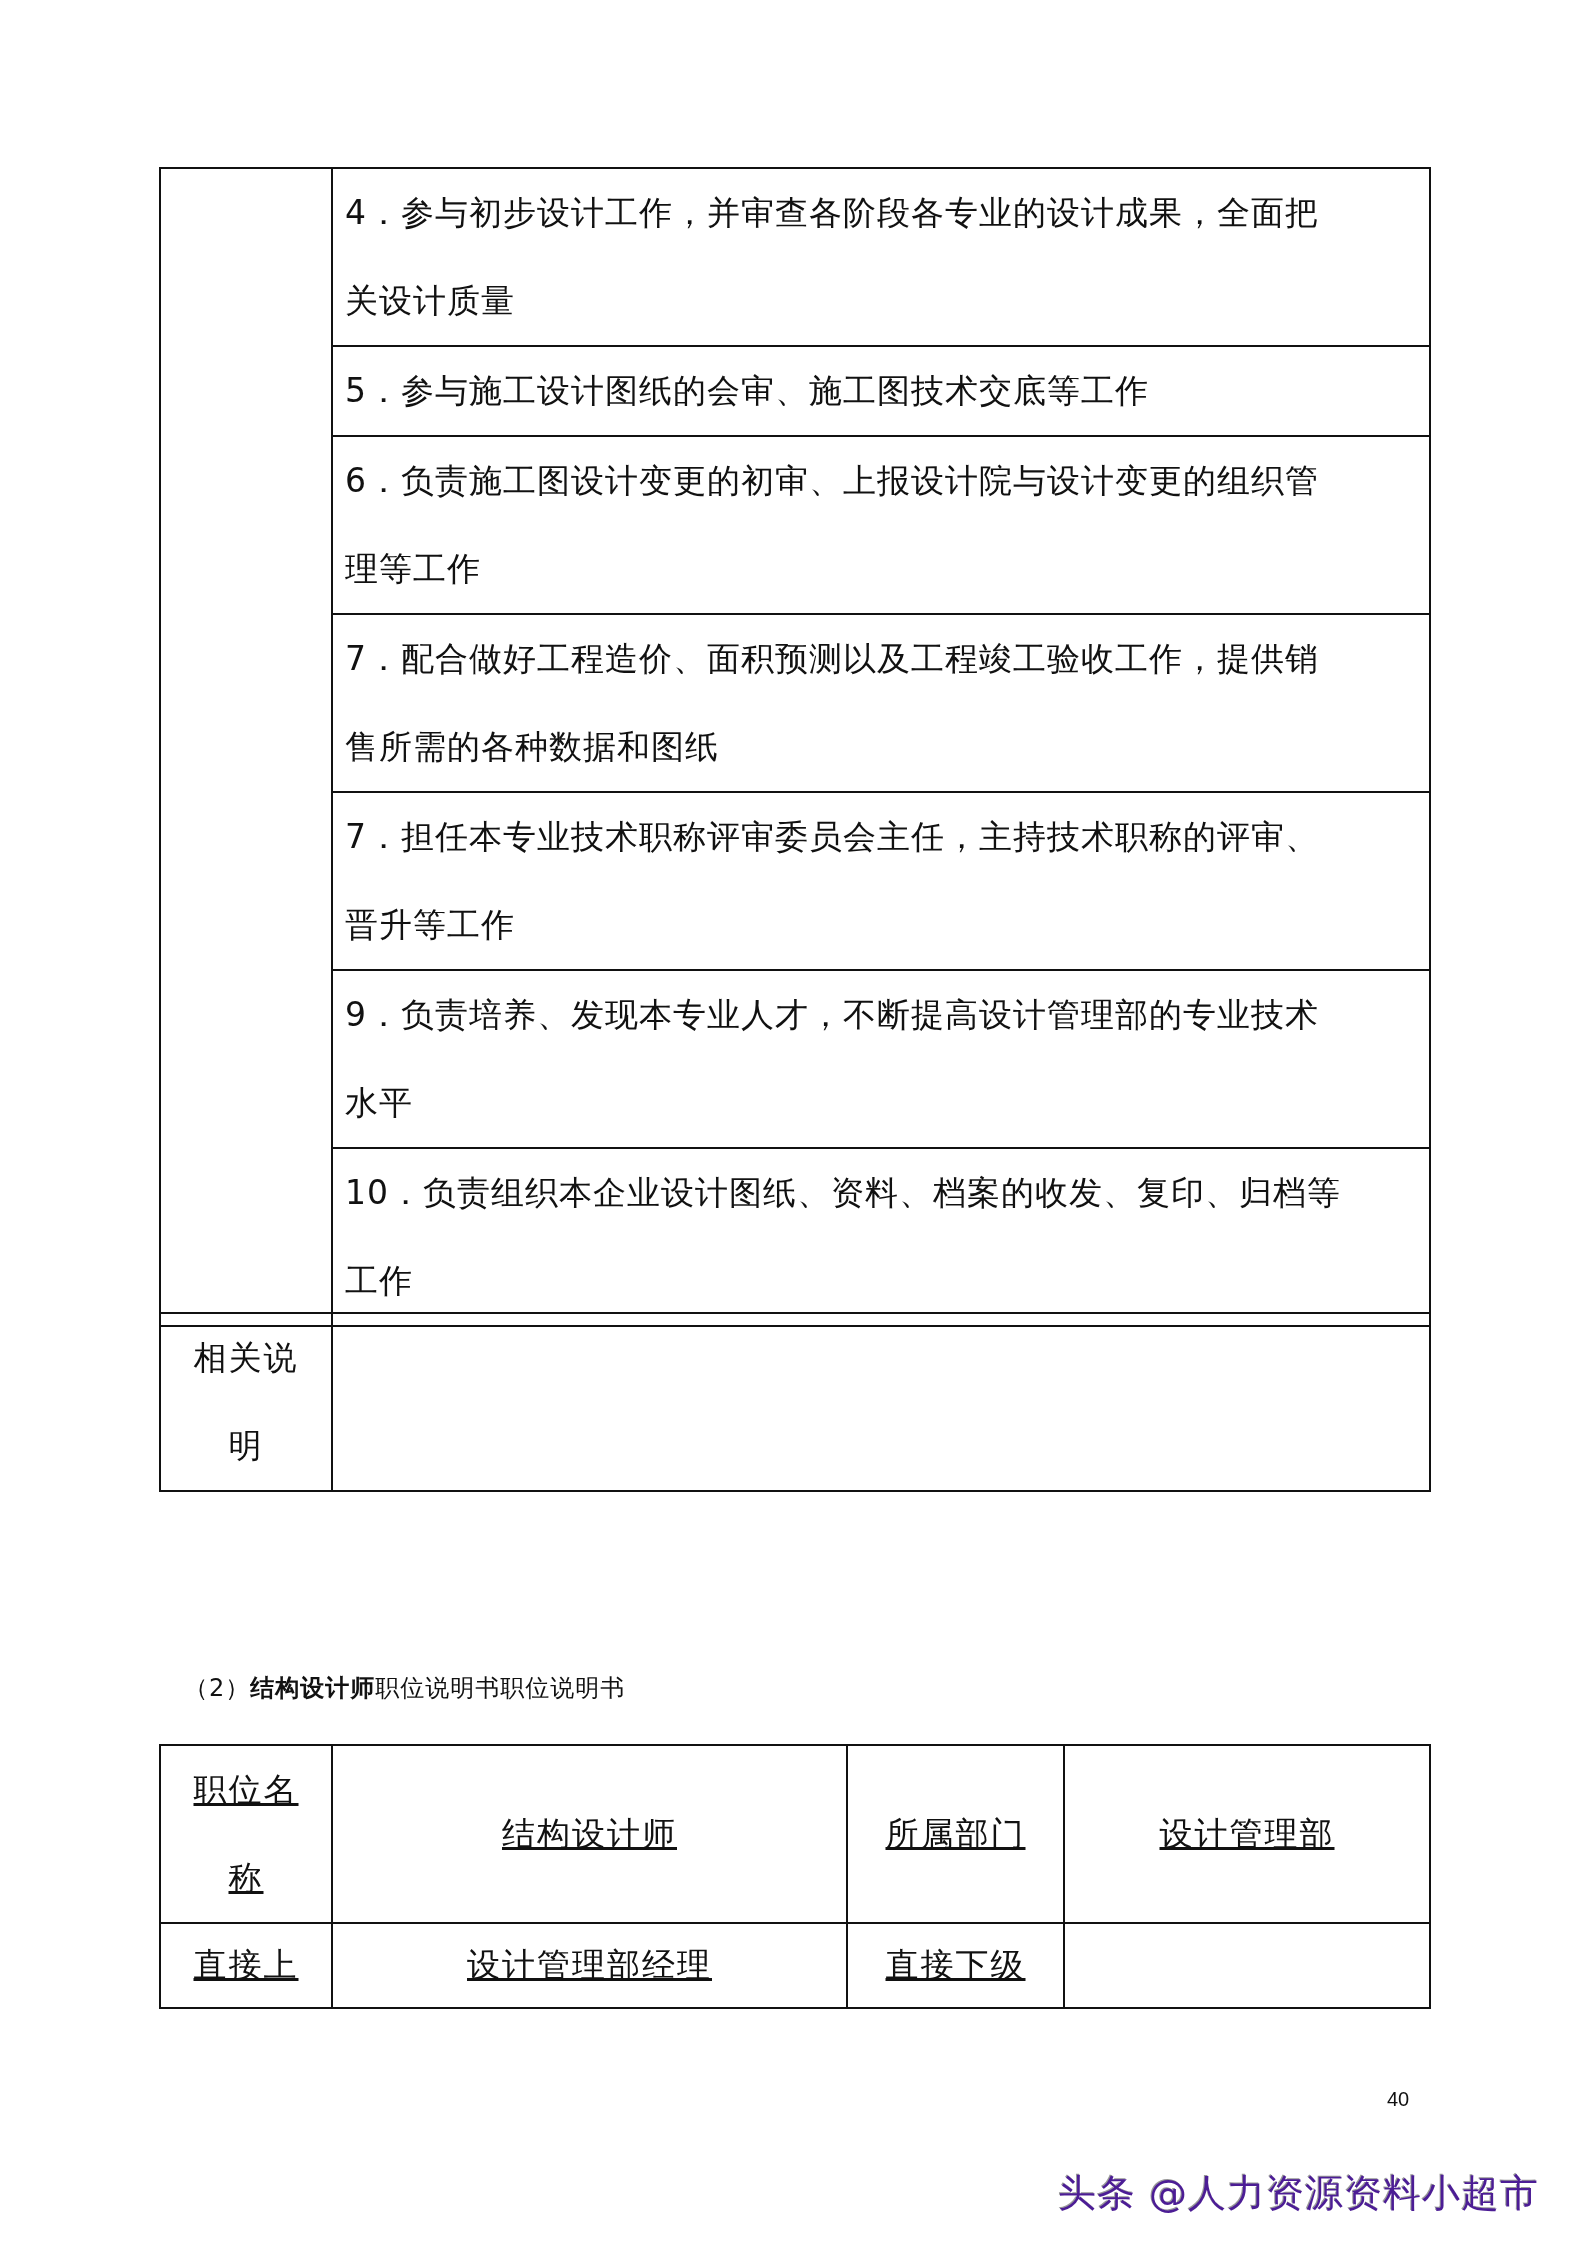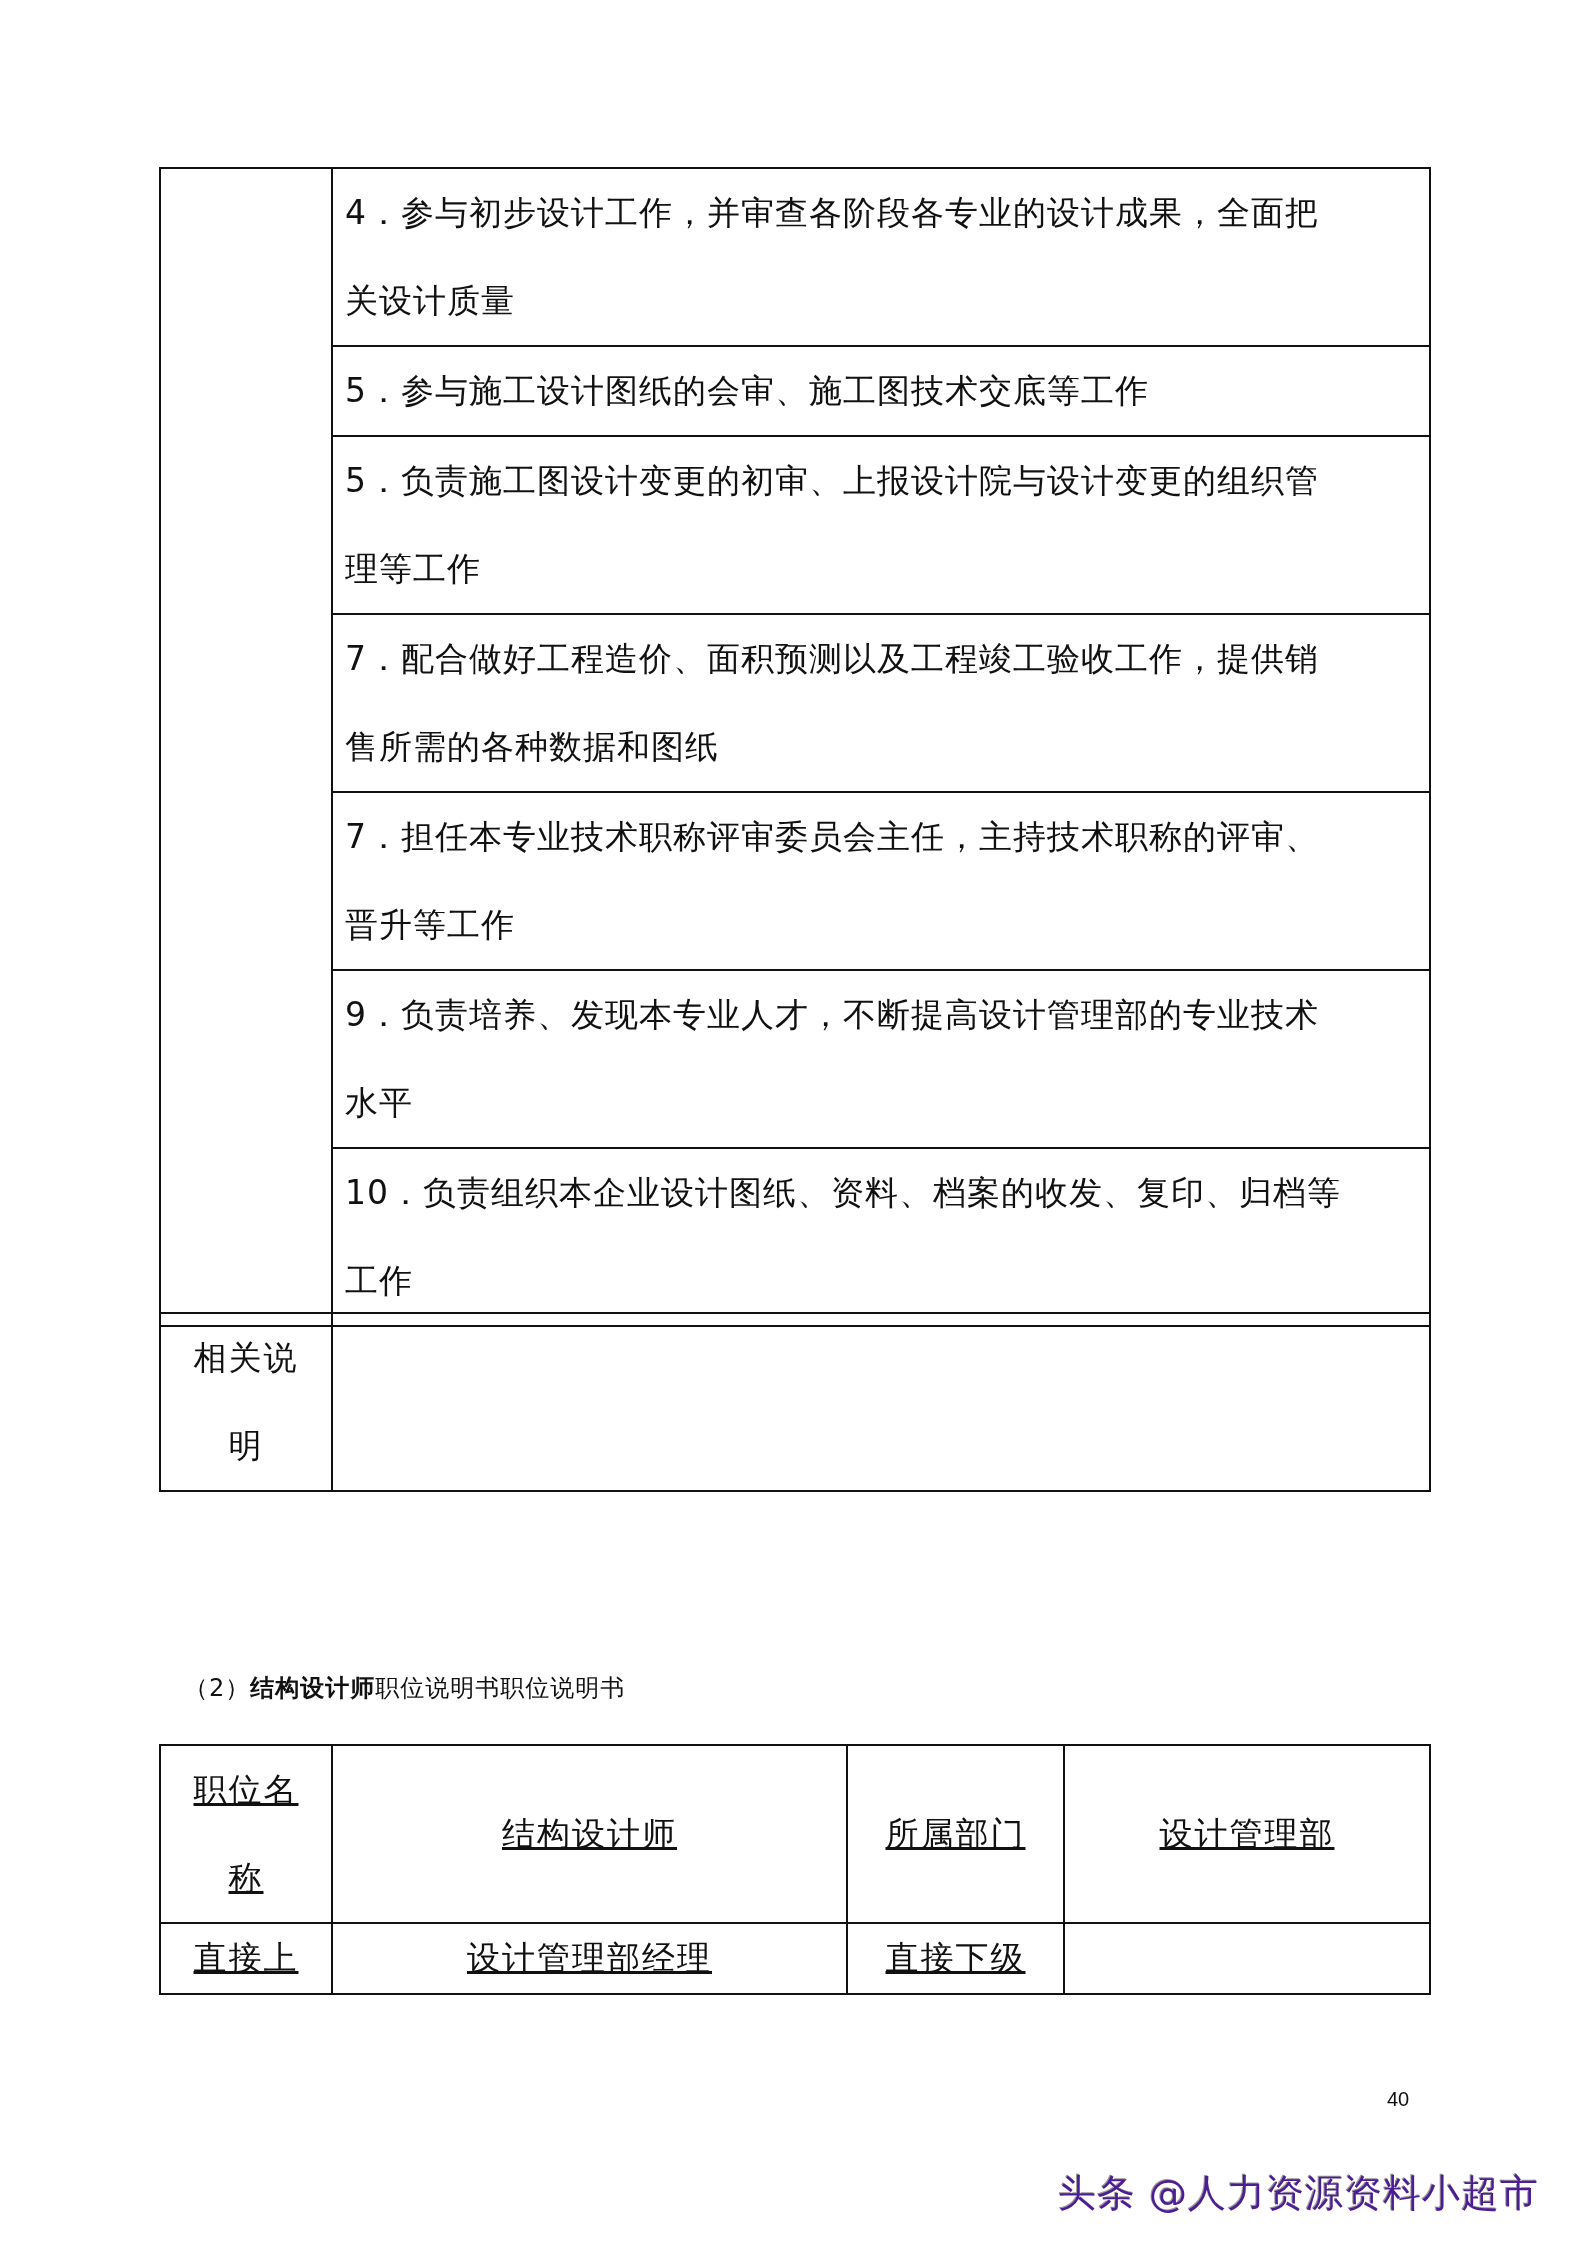--- a/index.html
+++ b/index.html
@@ -13,21 +13,21 @@
   .duty{font-size:33px;line-height:88px;padding:0 10px 0 12px !important;letter-spacing:1px;white-space:normal;word-break:break-all;}
   .r2{height:174px;}
   .r1{height:86px;}
   .label{font-size:33px;line-height:88px;text-align:center;letter-spacing:2px;border-radius:26px;}
   .label .ln{display:block;}
   .heading{position:absolute;left:184px;top:1672px;font-size:24px;letter-spacing:1px;}
   .heading b{font-weight:bold;}
   #t2{left:159px;top:1744px;width:1270px;}
   #t2 td{text-align:center;font-size:33px;letter-spacing:2px;text-decoration:underline;}
   .t2r1{height:172px;}
-  .t2r2{height:71px;}
+  .t2r2{height:85px;}
   .pageno{position:absolute;left:1387px;top:2088px;font-size:20px;font-family:"Liberation Sans",sans-serif;}
   .watermark{position:absolute;left:1058px;top:2168px;font-size:38px;color:#4c1d95;letter-spacing:1px;
              text-shadow:1px 1px 0 #fff,-1px -1px 0 #999;}
 </style>
 </head>
 <body>
 
 <table id="t1" class="tbl">
   <colgroup>
       <col class="c1">
@@ -41,21 +41,21 @@
       <div>关设计质量</div>
     </td>
   </tr>
   <tr class="r1">
     <td class="duty">
       <div>5．参与施工设计图纸的会审、施工图技术交底等工作</div>
     </td>
   </tr>
   <tr class="r2">
     <td class="duty">
-      <div>5．负责施工图设计变更的初审、上报设计院与设计变更的组织管</div>
+      <div>6．负责施工图设计变更的初审、上报设计院与设计变更的组织管</div>
       <div>理等工作</div>
     </td>
   </tr>
   <tr class="r2">
     <td class="duty">
       <div>7．配合做好工程造价、面积预测以及工程竣工验收工作，提供销</div>
       <div>售所需的各种数据和图纸</div>
     </td>
   </tr>
   <tr class="r2">

